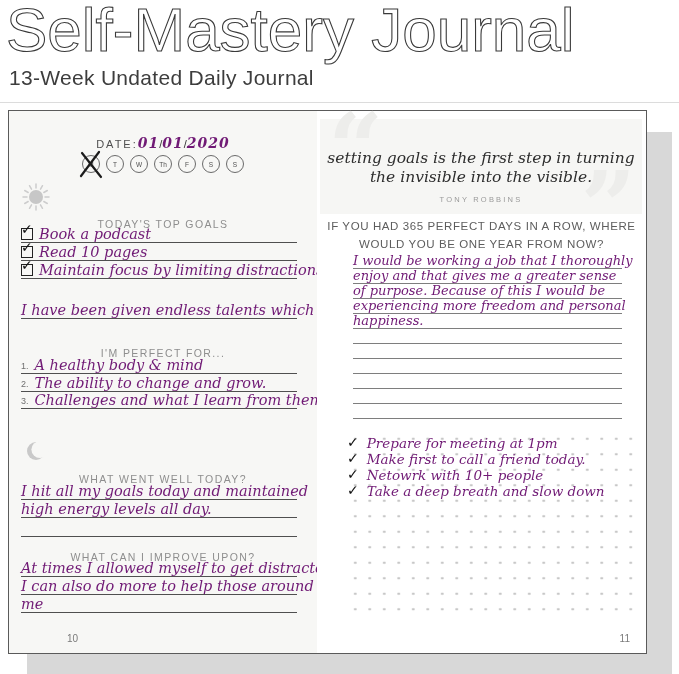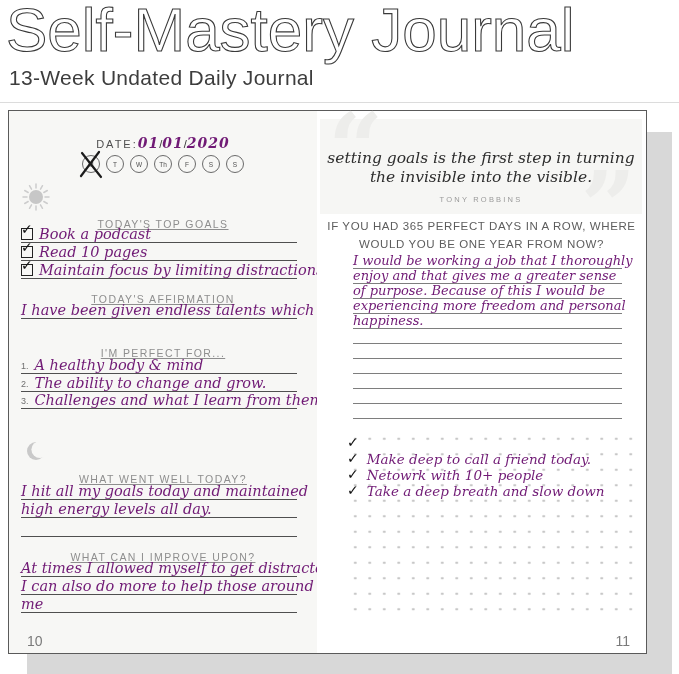--- a/index.html
+++ b/index.html
@@ -26,27 +26,27 @@
 
   
   .shadow-panel { position:absolute; left:27px; top:132px; width:645px; height:542px; background:#d8d8d8; }
   .spread { position:absolute; left:8px; top:110px; width:637px; height:542px; background:#ffffff; border:1px solid #5a5a5a; }
   .page { position:absolute; top:0; height:100%; }
   .page.left  { left:0; width:308px; background:#f7f7f5; }
   .page.right { left:308px; width:329px; background:#ffffff; }
 
   .sec-label {
     position:absolute; width:100%; text-align:center;
-    font-size:10.5px; letter-spacing:1.4px; color:#8e8e8e; white-space:nowrap;text-decoration:underline;
+    font-size:10.5px; letter-spacing:1.4px; color:#8e8e8e; white-space:nowrap;
   }
   .hw {
     font-family: cursive, "DejaVu Serif", serif; font-style:italic;
     color:#701a75; white-space:nowrap;
   }
-  .pagenum { position:absolute; top:522px; font-size:14px; color:#7a7a7a; }
+  .pagenum { position:absolute; top:522px; font-size:10px; color:#7a7a7a;margin-left:40px; }
 
   
   .date-row {
     position:absolute; top:24px; left:0; width:100%;
     display:flex; justify-content:center; align-items:baseline; 
   }
   .date-label { font-size:11px; letter-spacing:2px; color:#4f4f4f; }
   .date-val { font-size:14px; font-weight:bold; letter-spacing:1px; }
   .date-sep { font-size:11px; color:#333; }
 
@@ -208,21 +208,20 @@
           </span>
         <span class="hw">Read 10 pages</span>
       </div>
       <div class="lrow" style="top:148px; height:19px">
         <span class="cbx">
             <span class="tick">✓</span>
           </span>
         <span class="hw">Maintain focus by limiting distractions</span>
       </div>
 
-      <div class="sec-label" style="top:182px">TODAY'S AFFIRMATION</div>
       <div class="lrow" style="top:188px; height:19px">
         <span class="hw">I have been given endless talents which I</span>
       </div>
 
       <div class="sec-label" style="top:236px">I'M PERFECT FOR...</div>
       <div class="lrow" style="top:243px; height:19px">
         <span class="gnum">1.</span>
         <span class="hw">A healthy body &amp; mind</span>
       </div>
       <div class="lrow" style="top:261px; height:19px">
@@ -298,24 +297,25 @@
       <div class="rrow" style="top:232px"></div>
       <div class="rrow" style="top:247px"></div>
       <div class="rrow" style="top:262px"></div>
       <div class="rrow" style="top:277px"></div>
       <div class="rrow" style="top:292px"></div>
 
       <div class="dot-grid"></div>
 
       <div class="todo-row" style="top:324px">
         <span class="todo-check">✓</span>
+        <span class="hw">Prepare for meeting at 1pm</span>
       </div>
       <div class="todo-row" style="top:340px">
         <span class="todo-check">✓</span>
-        <span class="hw">Make deep to call a friend today.</span>
+        <span class="hw">Make first to call a friend today.</span>
       </div>
       <div class="todo-row" style="top:356px">
         <span class="todo-check">✓</span>
         <span class="hw">Netowrk with 10+ people</span>
       </div>
       <div class="todo-row" style="top:372px">
         <span class="todo-check">✓</span>
         <span class="hw">Take a deep breath and slow down</span>
       </div>
 

